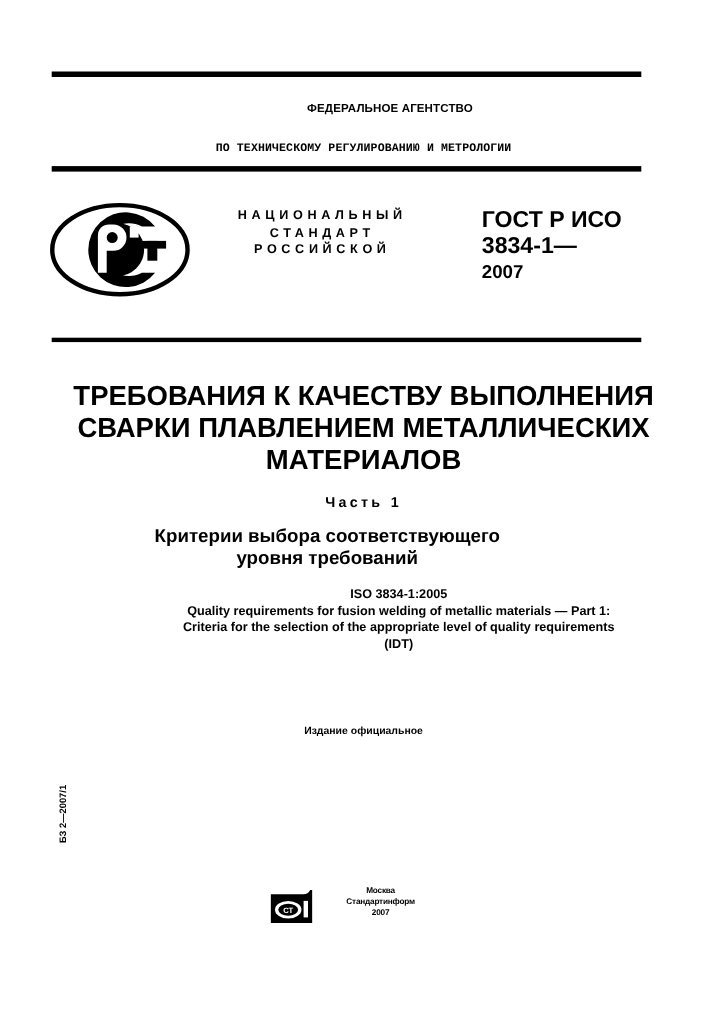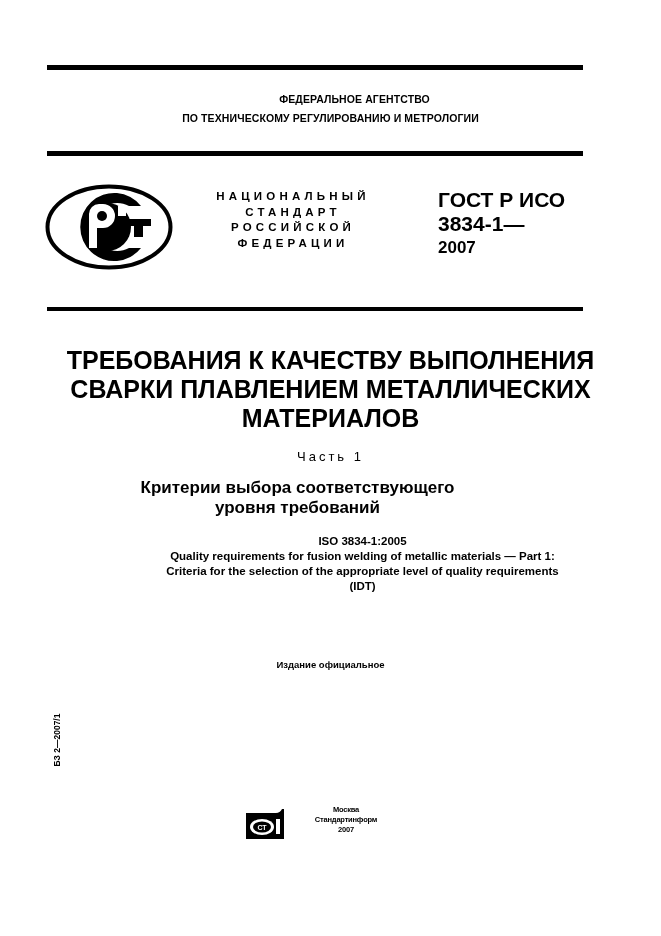--- a/index.html
+++ b/index.html
@@ -10,21 +10,21 @@
     .bar { position: absolute; background: #000; left: 47px; width: 536px; }
     .bar-top { top: 65px; height: 5px; }
     .bar-mid { top: 151px; height: 5px; }
     .bar-low { top: 307px; height: 4px; }
 
     .agency-line {
       position: absolute; left: 0; width: 661px; text-align: center;
       font-weight: bold; font-size: 10.5px; letter-spacing: 0.1px;
     }
     .agency-1 { top: 93px; padding-left: 24px; }
-    .agency-2 { top: 112px; }
+    .agency-2 { top: 129px; font-family: Liberation Mono, monospace; }
 
     .logo-gost { position: absolute; left: 45px; top: 184px; width: 128px; height: 86px; }
 
     .nat-std {
       position: absolute; left: 200px; top: 189px; width: 186px;
       text-align: center; font-weight: bold; font-size: 11.5px;
       letter-spacing: 4.2px; line-height: 15.5px;
     }
     .nat-std div { white-space: nowrap; }
 
@@ -33,21 +33,21 @@
       font-weight: bold; font-size: 21px; line-height: 24px;
     }
     .gost-id .l3 { font-size: 17px; }
 
     .title-main {
       position: absolute; left: 0; width: 661px; top: 346px;
       text-align: center; font-weight: bold; font-size: 25px; line-height: 29px;
     }
     .part {
       position: absolute; left: 0; width: 661px; top: 449px;
-      text-align: center; font-weight: normal; font-size: 13px; letter-spacing: 3px;
+      text-align: center; font-weight: bold; font-size: 13px; letter-spacing: 3px;
     }
     .subtitle {
       position: absolute; left: 0; width: 595px; top: 478px;
       text-align: center; font-weight: bold; font-size: 17px; line-height: 20px;
     }
     .iso-block {
       position: absolute; left: 0; width: 661px; top: 534px;
       text-align: center; font-weight: bold; font-size: 11.5px; line-height: 15px; margin-left: 32px;
     }
     .edition {
@@ -87,21 +87,20 @@
     <rect x="82" y="35" width="24" height="7" fill="#000"></rect>
     <rect x="89" y="35" width="9" height="18" fill="#000"></rect>
     <rect x="73" y="22" width="8" height="10" fill="#fff"></rect>
   </svg>
 </div>
 
 <div class="nat-std">
   <div>НАЦИОНАЛЬНЫЙ</div>
   <div>СТАНДАРТ</div>
   <div>РОССИЙСКОЙ</div>
-  <div>ФЕДЕРАЦИИ</div>
 </div>
 
 <div class="gost-id">
   <div>ГОСТ Р ИСО</div>
   <div>3834-1—</div>
   <div class="l3">2007</div>
 </div>
 
 <div class="bar bar-low"></div>
 

